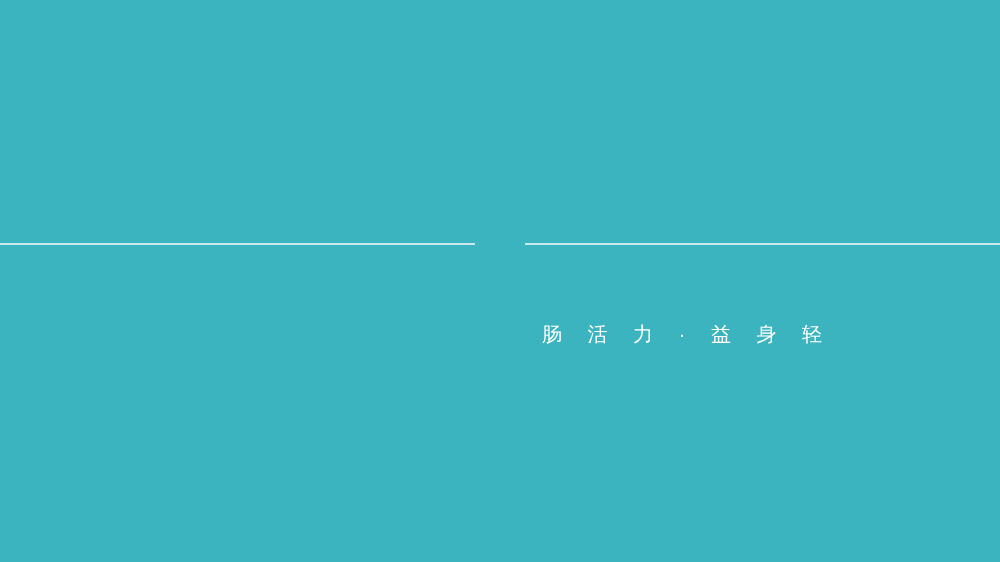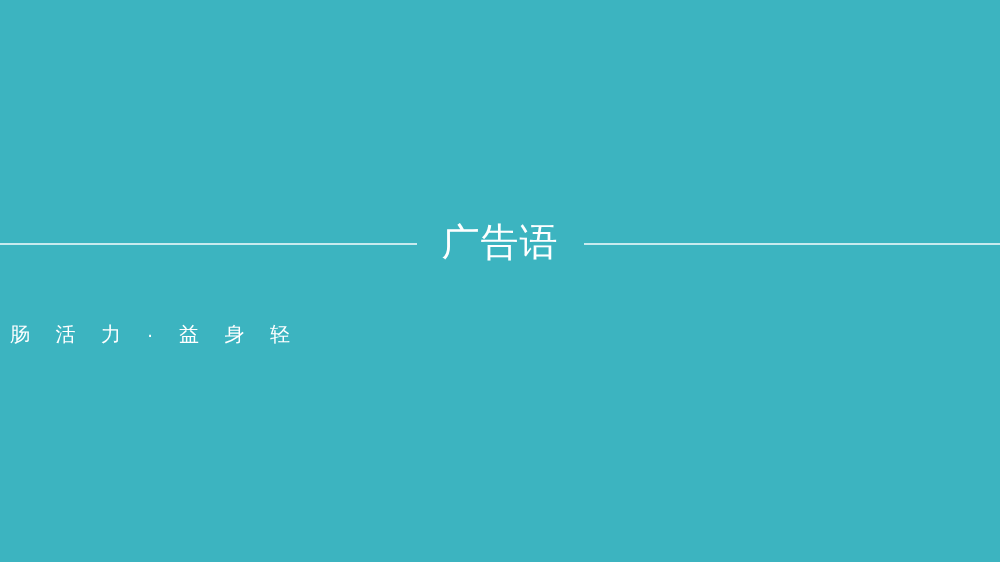--- a/index.html
+++ b/index.html
@@ -59,21 +59,21 @@
     white-space: nowrap;
     padding-bottom: 4px;
   }
 
   
   .subtitle-wrap {
     position: absolute;
     left: 0;
     top: 322px;
     width: 832px;
-    text-align: left;
+    text-align: right;
   }
 
   .slide-subtitle {
     display: inline-block;
     color: #ffffff;
     font-size: 20px;
     font-weight: 300;
     line-height: 1.2;
     letter-spacing: 10px;
     
@@ -82,21 +82,20 @@
   }
 </style>
 </head>
 <body>
 
 <div class="slide">
 
   <div class="title-band">
     <div class="rule rule-left"></div>
 
-    <div class="slide-title">广告语</div>
 
     <div class="rule rule-right"></div>
   </div>
 
   <div class="subtitle-wrap">
     <div class="slide-subtitle">肠 活 力 · 益 身 轻</div>
   </div>
 
 </div>
 

